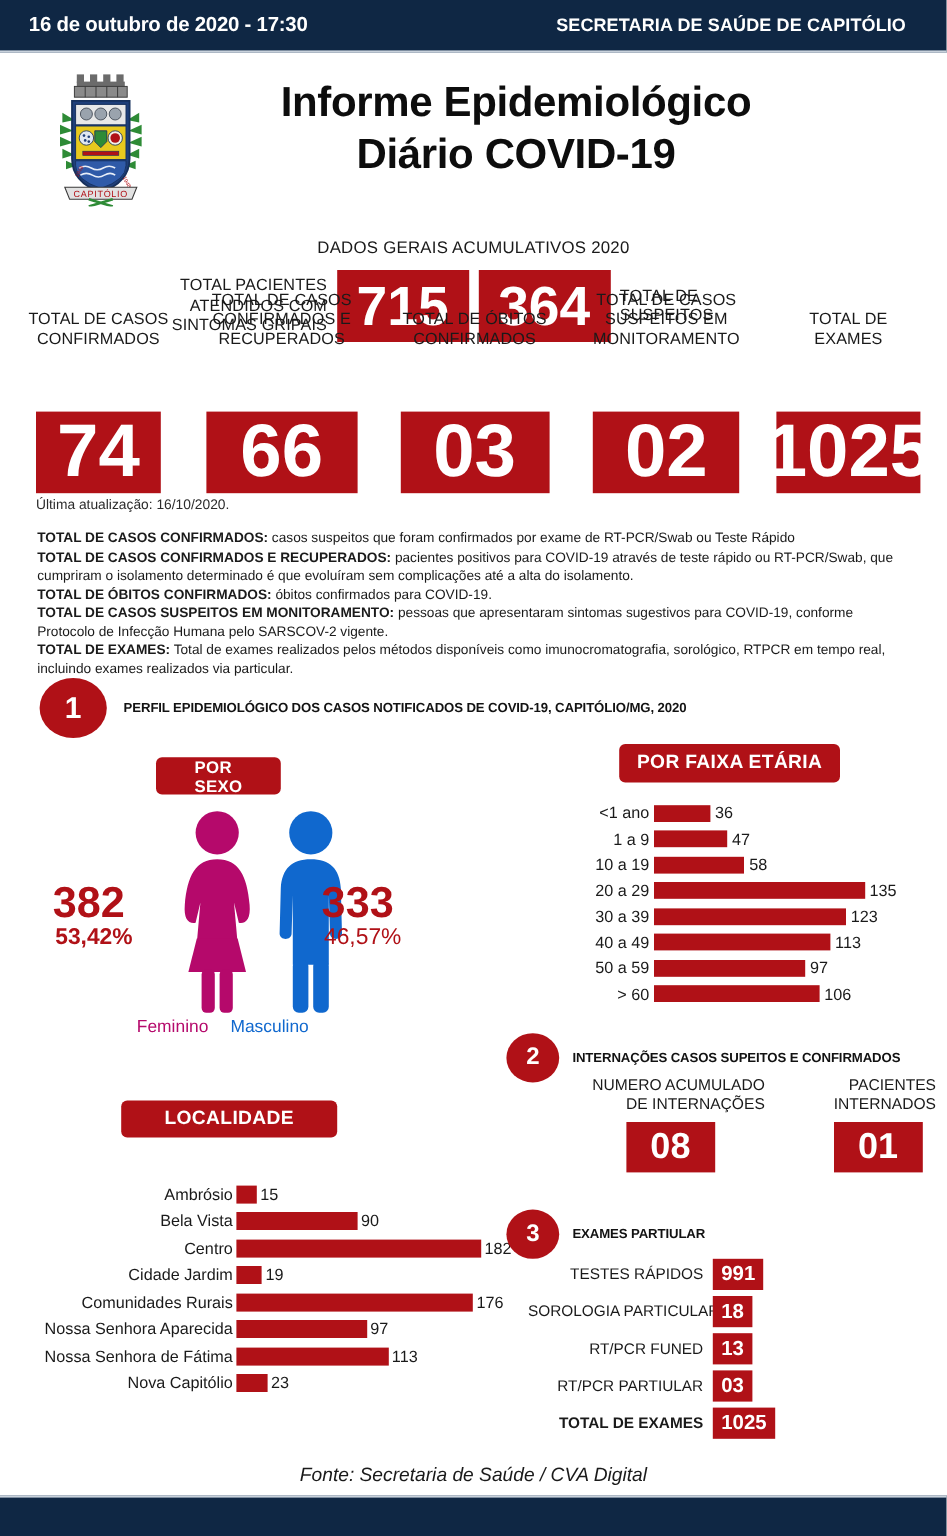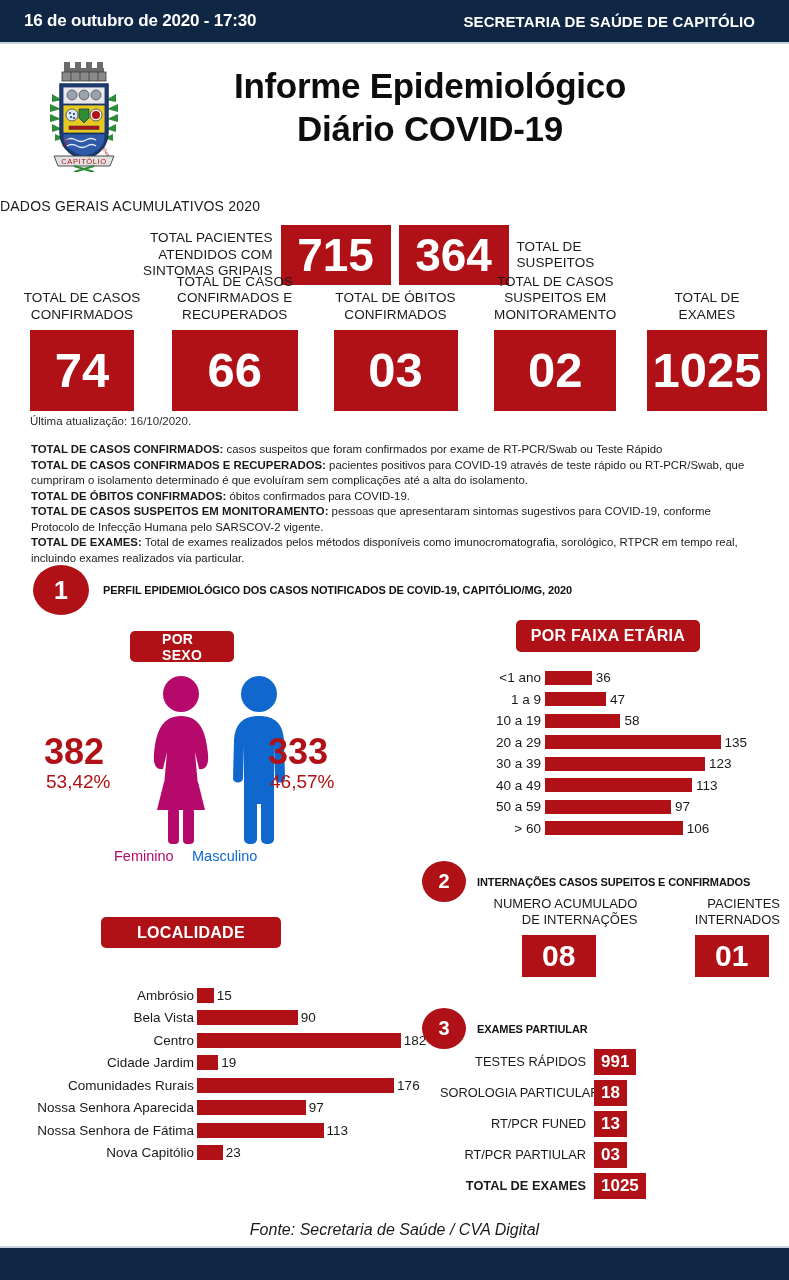--- a/index.html
+++ b/index.html
@@ -42,21 +42,21 @@
   .maintitle {
     position: absolute; left: 150px; top: 12px; width: 560px;
     text-align: center; color: #0d0d0d;
     font-size: 35px; font-weight: bold; line-height: 1.23;
     letter-spacing: -0.3px;
   }
 
   
   .dados-title {
     position: absolute; left: 0; top: 198px; width: 789px;
-    text-align: left; font-size: 14px; color: #1a1a1a; letter-spacing: 0.2px;
+    text-align: center; font-size: 14px; color: #1a1a1a; letter-spacing: 0.2px;
   }
   .redbox {
     background: #b01117; color: #ffffff;
     display: flex; align-items: center; justify-content: center;
     font-weight: bold; line-height: 1;
   }
   .kpi-label {
     color: #1a1a1a; font-size: 13.5px; line-height: 1.22;
     letter-spacing: 0.1px;
   }
@@ -66,21 +66,21 @@
   .grp-top .kpi-label.l { text-align: right; width: 130px; }
   .grp-top .kpi-label.r { text-align: left; width: 130px; }
   .bignum-a { width: 110px; height: 60px; font-size: 46px; }
 
   .grp-bottom {
     position: absolute; left: 22px; top: 296px; width: 745px; height: 115px;
     display: flex; align-items: flex-end; justify-content: space-between;
   }
   .kpi-col { display: flex; flex-direction: column; align-items: center; }
   .kpi-col .kpi-label { text-align: center; margin-bottom: 7px; }
-  .bignum-b { height: 81px; font-size: 49px; padding: 0 8px; }
+  .bignum-b { height: 68px; font-size: 62px; padding: 0 8px; margin-top: 45px; }
 
   .ultima {
     position: absolute; left: 30px; top: 415px;
     font-size: 11.5px; color: #2b2b2b;
   }
 
   
   .defs {
     position: absolute; left: 31px; top: 442px; width: 730px;
     font-size: 11.4px; line-height: 1.36; color: #1a1a1a;
@@ -110,21 +110,21 @@
   .pill-local { position: absolute; left: 101px; top: 917px; width: 180px; height: 31px; font-size: 16px; }
 
   
   .gender { position: absolute; left: 20px; top: 672px; width: 400px; height: 200px; }
   .fig-female { position: absolute; left: 123px; top: 2px; }
   .fig-male   { position: absolute; left: 201px; top: 2px; }
   .g-num { position: absolute; font-weight: bold; color: #b01117; font-size: 36px; line-height: 1; }
   .g-pct { position: absolute; color: #b01117; font-size: 19px; line-height: 1; }
   .g-cap { position: absolute; font-size: 14.5px; }
   .num-f { left: 24px; top: 62px; }
-  .pct-f { left: 26px; top: 100px; }
+  .pct-f { left: 26px; top: 100px; font-weight: bold; }
   .num-m { left: 248px; top: 62px; }
   .pct-m { left: 250px; top: 100px; }
   .cap-f { left: 94px; top: 176px; color: #b5096b; }
   .cap-m { left: 172px; top: 176px; color: #1068ce; }
 
   
   .barchart { position: absolute; }
   .bar-row { display: flex; align-items: center; }
   .bar-label { text-align: right; color: #1a1a1a; white-space: nowrap; }
   .bar-rect { background: #b01117; }

